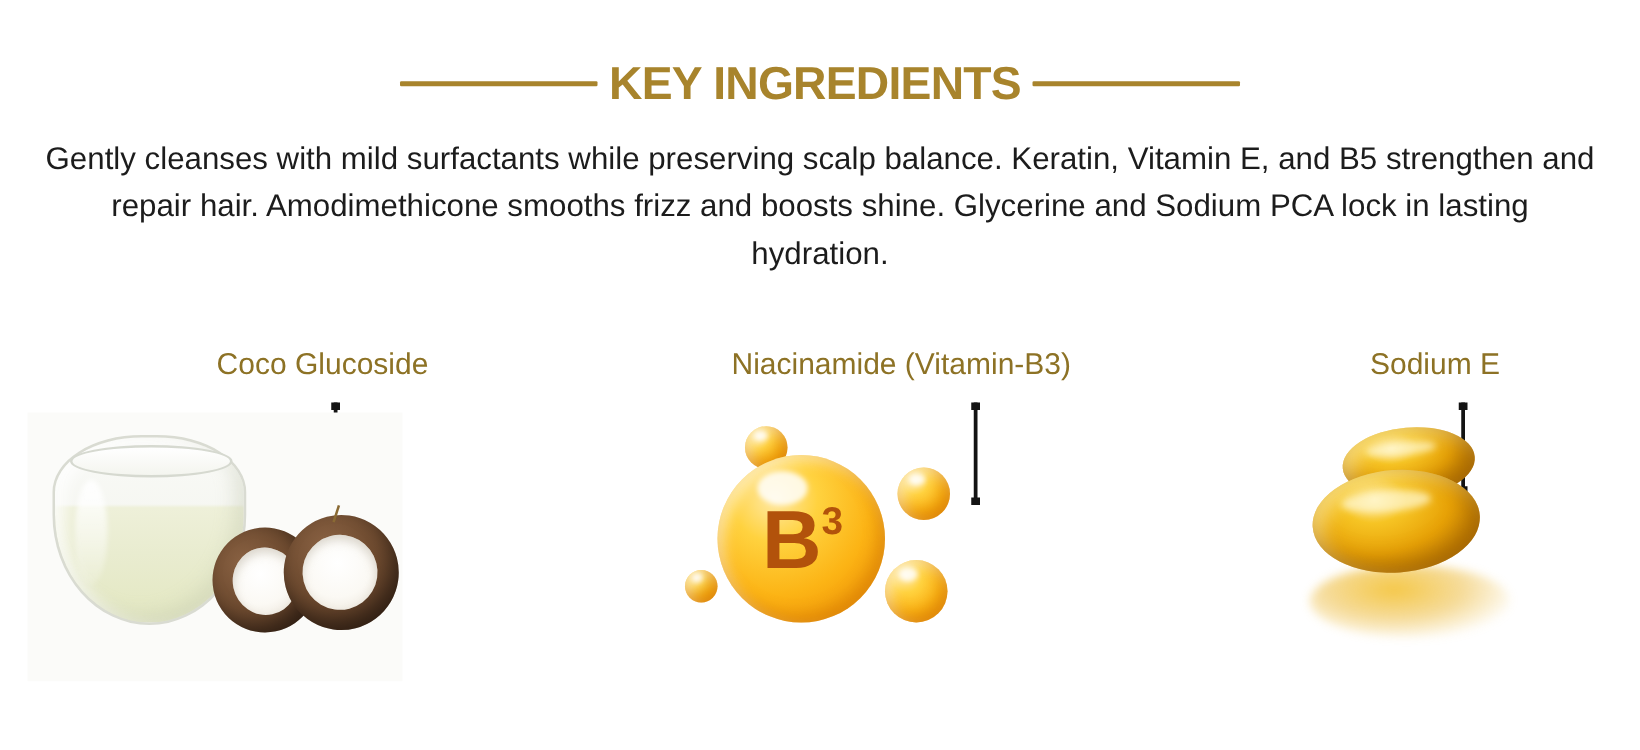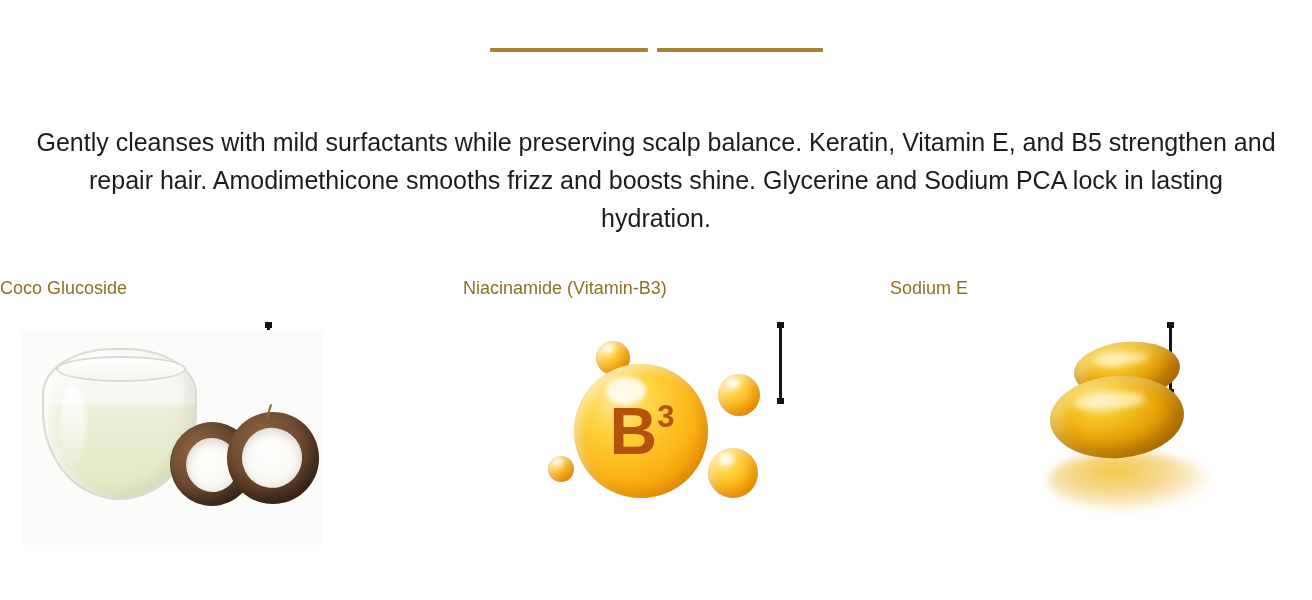--- a/index.html
+++ b/index.html
@@ -43,21 +43,21 @@
     font-weight: bold;
     letter-spacing: -0.6px;
     color: #a8842c;
     white-space: nowrap;
     line-height: 1;
   }
 
   
   .intro {
     position: absolute;
-    top: 123px;
+    top: 108px;
     left: 50%;
     transform: translateX(-50%);
     width: 1240px;
     text-align: center;
     font-size: 25px;
     line-height: 38px;
     color: #1c1c1c;
     font-weight: 300;
   }
 
@@ -75,25 +75,26 @@
     width: 420px;
   }
   .col-1 { left: 0px; }
   .col-2 { left: 463px; }
   .col-3 { left: 890px; }
 
   .ing-label {
     position: absolute;
     top: 0;
     width: 100%;
-    text-align: left;
-    font-size: 18px;
+    text-align: center;
+    font-size: 24px;
     font-weight: 400;
     color: #8d7225;
     white-space: nowrap;
+    margin-left: 48px;
   }
 
   
   .pointer {
     position: absolute;
     width: 3px;
     background: #131313;
   }
   .pointer::before,
   .pointer::after {
@@ -296,20 +297,21 @@
     filter: blur(4px);
   }
 </style>
 </head>
 <body>
 
 <div id="page">
 
   <div class="header">
     <div class="rule rule-left"></div>
+    <div class="title">KEY INGREDIENTS</div>
     <div class="rule rule-right"></div>
   </div>
 
   <p class="intro">Gently cleanses with mild surfactants while preserving scalp balance. Keratin, Vitamin E, and B5 strengthen and repair hair. Amodimethicone smooths frizz and boosts shine. Glycerine and Sodium PCA lock in lasting hydration.</p>
 
   <div class="cols">
 
     <div class="col col-1">
       <div class="ing-label">Coco Glucoside</div>
       <div class="pointer p1"></div>

